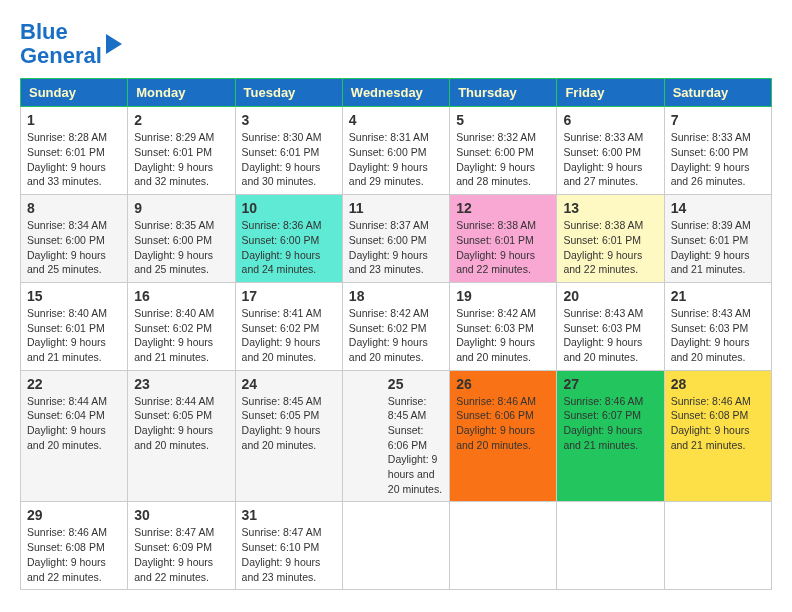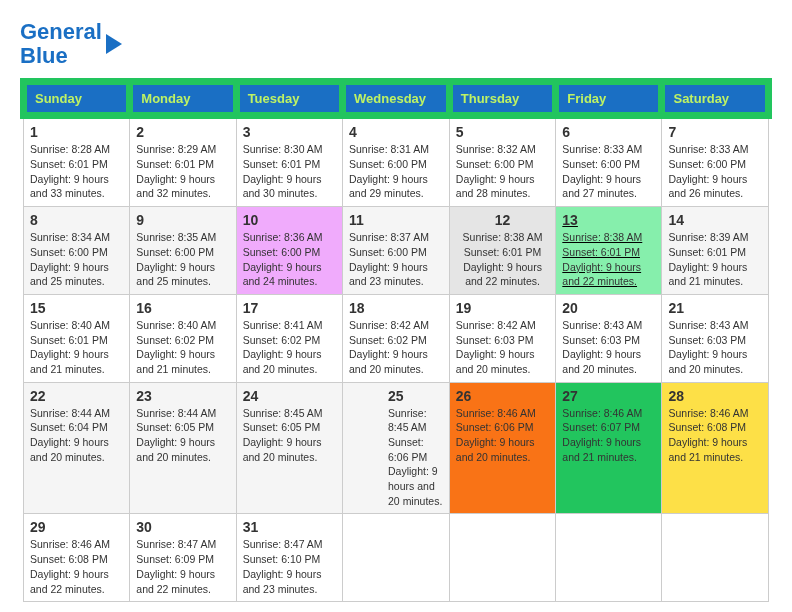--- a/index.html
+++ b/index.html
@@ -53,26 +53,26 @@
       font-size: 15px;
       color: #555;
     }
     .calendar {
       width: 100%;
       border-collapse: collapse;
       font-size: 11px;
     }
     .calendar th {
       background: #1a6fc4;
-      color: #bef264;
+      color: #fef9c3;
       text-align: left;
       padding: 6px 8px;
       font-size: 13px;
       font-weight: bold;
-      border: 7px solid #22c55e;
+      border: 1px solid #22c55e;
     }
     .calendar td {
       border: 1px solid #ccc;
       vertical-align: top;
       padding: 5px 6px;
       width: 107px;
       min-height: 80px;
       background: #fff;
     }
     .calendar tr:nth-child(even) td {
@@ -94,22 +94,22 @@
       background: #fff !important;
     }
   </style>
 </head>
 <body>
 
 <div class="header">
   <div class="logo">
     <div class="logo-wrapper">
       <div>
+        <div class="logo-text"><span class="blue">Blue</span></div>
         <div class="logo-text"><span class="blue">General</span></div>
-        <div class="logo-text"><span class="blue">Blue</span></div>
       </div>
       <div class="logo-arrow"></div>
     </div>
   </div>
   <div class="title-block">
     <div class="month-title"></div>
     <div class="subtitle"></div>
   </div>
 </div>
 
@@ -194,45 +194,45 @@
           </div>
         </td>
         <td style="background: rgb(245, 245, 245);">
           <span class="day-number">9</span>
           <div class="day-info">
             Sunrise: 8:35 AM<br>
             Sunset: 6:00 PM<br>
             Daylight: 9 hours and 25 minutes.
           </div>
         </td>
-        <td style="background: #f0abfc;">
+        <td style="background: #5eead4;">
           <span class="day-number">10</span>
           <div class="day-info">
             Sunrise: 8:36 AM<br>
             Sunset: 6:00 PM<br>
             Daylight: 9 hours and 24 minutes.
           </div>
         </td>
         <td style="background: rgb(245, 245, 245); margin-left: 28px;">
           <span class="day-number">11</span>
           <div class="day-info">
             Sunrise: 8:37 AM<br>
             Sunset: 6:00 PM<br>
             Daylight: 9 hours and 23 minutes.
           </div>
         </td>
-        <td style="background: #e5e5e5; text-align: center;">
+        <td style="background: #f9a8d4;">
           <span class="day-number">12</span>
           <div class="day-info">
             Sunrise: 8:38 AM<br>
             Sunset: 6:01 PM<br>
             Daylight: 9 hours and 22 minutes.
           </div>
         </td>
-        <td style="background: #86efac; text-decoration: underline;">
+        <td style="background: #fef9c3;">
           <span class="day-number">13</span>
           <div class="day-info">
             Sunrise: 8:38 AM<br>
             Sunset: 6:01 PM<br>
             Daylight: 9 hours and 22 minutes.
           </div>
         </td>
         <td style="background: rgb(245, 245, 245);">
           <span class="day-number">14</span>
           <div class="day-info">

